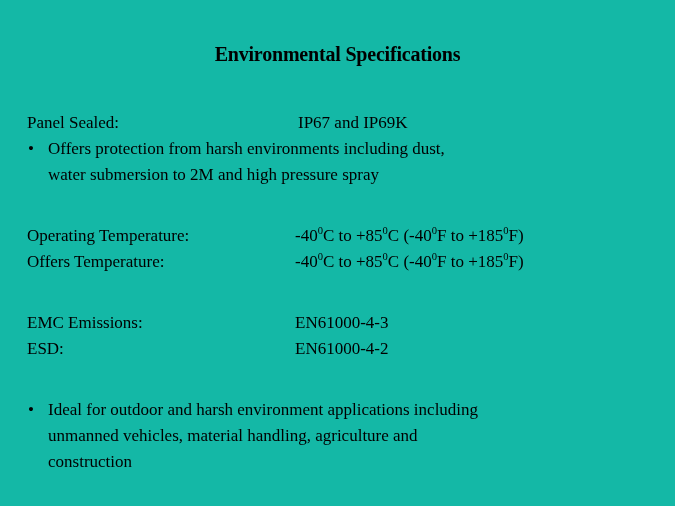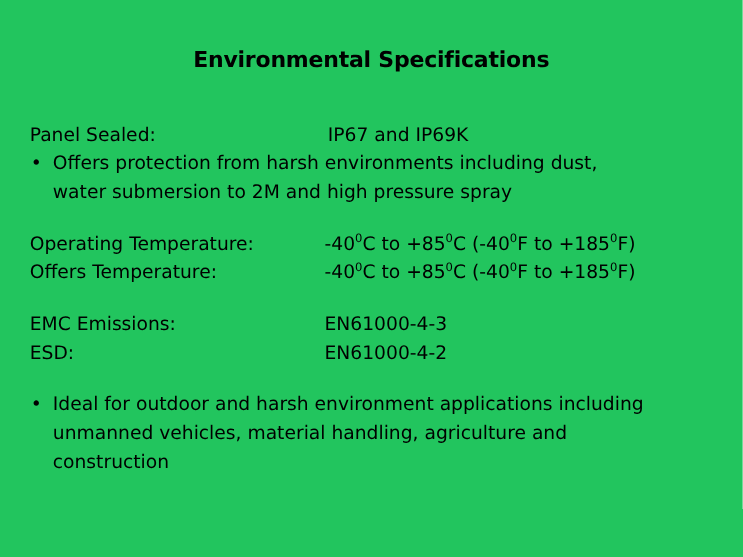--- a/index.html
+++ b/index.html
@@ -13,22 +13,23 @@
     overflow: hidden;
     font-family: "DejaVu Sans", "Liberation Sans", sans-serif;
     color: #000000;
     -webkit-font-smoothing: antialiased;
   }
 
   .slide {
     position: relative;
     width: 675px;
     height: 506px;
-    background: #22c55e;
+    background: #14b8a6;
     box-sizing: border-box;
+    font-family: Liberation Serif, serif;
   }
 
   
   .slide-title {
     position: absolute;
     left: 0;
     top: 42px;
     width: 675px;
     text-align: center;
     font-size: 20px;
@@ -43,21 +44,21 @@
     position: absolute;
     left: 27px;
     top: 110px;
     width: 630px;
   }
 
   .block {
     margin: 0;
     padding: 0;
   }
-  .block.gap-before { margin-top: 21px; }
+  .block.gap-before { margin-top: 35px; }
 
   
   .spec-row {
     display: flex;
     align-items: flex-start;
     font-size: 17px;
     line-height: 26px;
     white-space: nowrap;
   }
   .spec-label {

